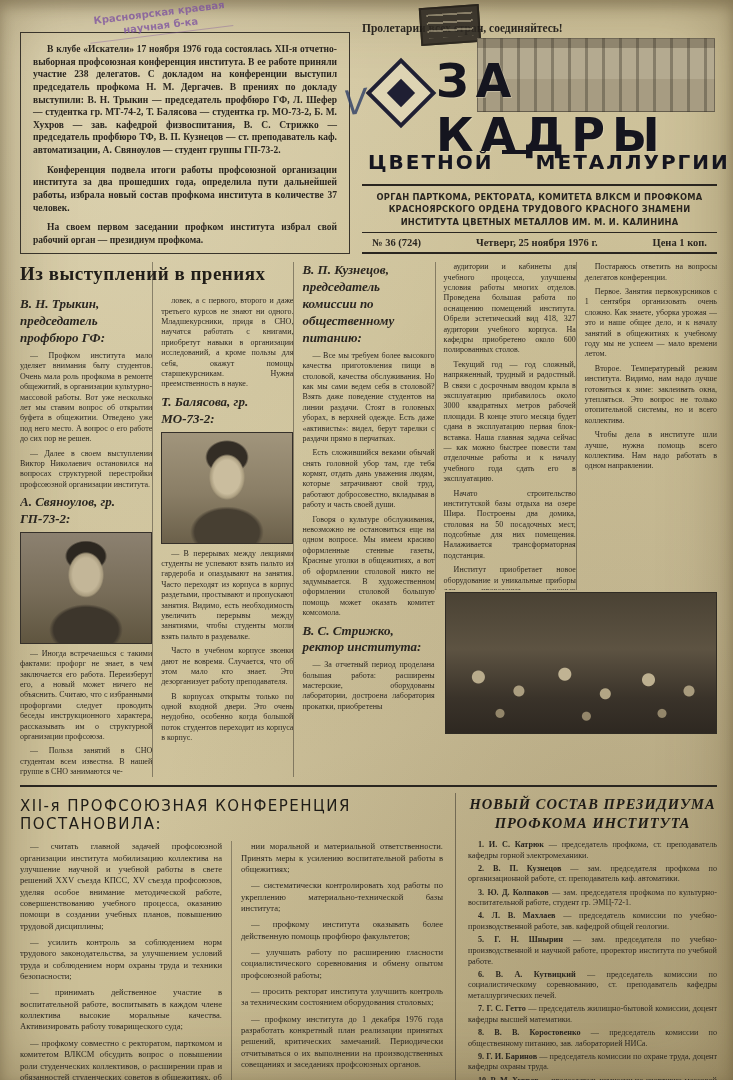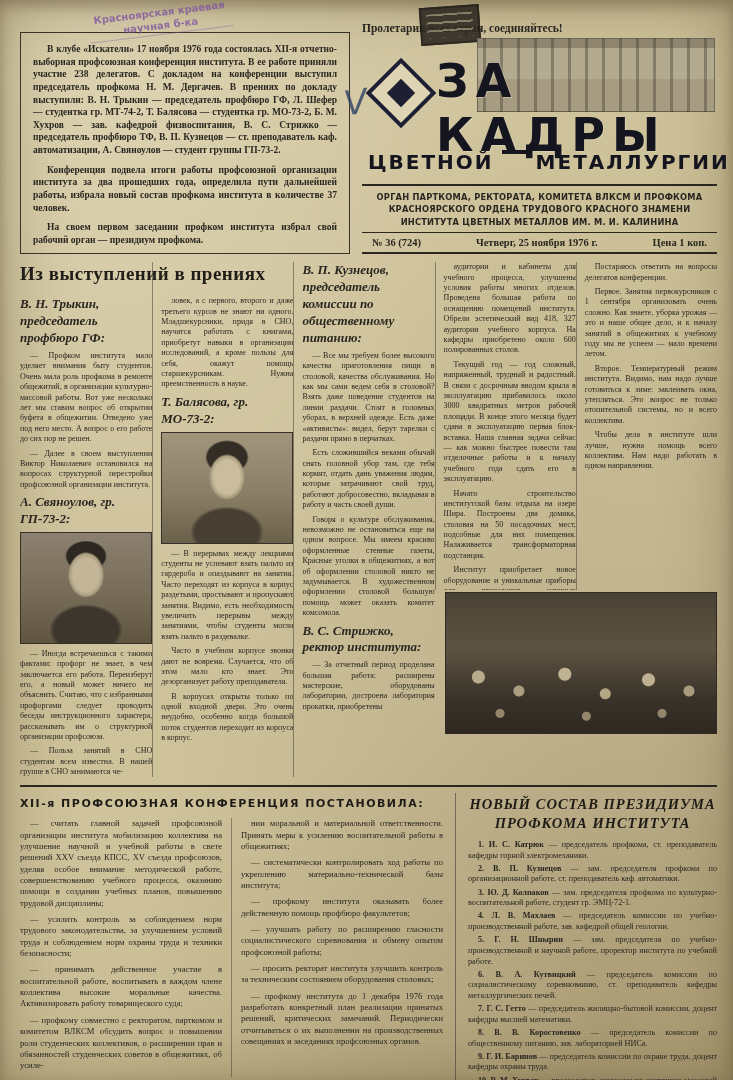--- a/index.html
+++ b/index.html
@@ -126,22 +126,22 @@
       radial-gradient(circle 5px at 80% 86%, #93866a 0 4px, transparent 5px),
       linear-gradient(180deg, #4a4234 0%, #5d5342 40%, #3a332a 75%, #2e2821 100%);
   }
 
   .hrule { border:none; border-top:2px solid #2a2620; margin:8px 16px 0 20px; }
 
   
   .bottom { display:flex; margin:6px 16px 0 20px; height:298px; overflow:hidden; }
   .bottom-left { width:436px; flex:0 0 436px; border-right:1px solid rgba(42,38,32,.5); padding-right:12px; }
   .res-heading {
-    margin:4px 0 8px; font-family:"DejaVu Sans", sans-serif; font-weight:bold;
-    font-size:11px; letter-spacing:1.5px; color:#1f1c17;
+    margin:4px 0 8px; font-family:"DejaVu Sans", sans-serif; font-weight:normal;
+    font-size:15px; letter-spacing:1.5px; color:#1f1c17;
   }
   .res-cols { display:flex; font-size:8.6px; line-height:1.32; text-align:justify; }
   .res-col { flex:1 1 0; min-width:0; overflow:hidden; }
   .res-col + .res-col { border-left:1px solid rgba(42,38,32,.4); padding-left:9px; margin-left:9px; }
   .res-col p { margin:0 0 5px; text-indent:10px; }
 
   .bottom-right { flex:1; min-width:0; padding-left:12px; overflow:hidden; }
   .pres-heading {
     margin:2px 0 7px; text-align:center; font-weight:bold; font-style:italic;
     font-size:14.5px; line-height:1.3; letter-spacing:1px; color:#1f1c17;

